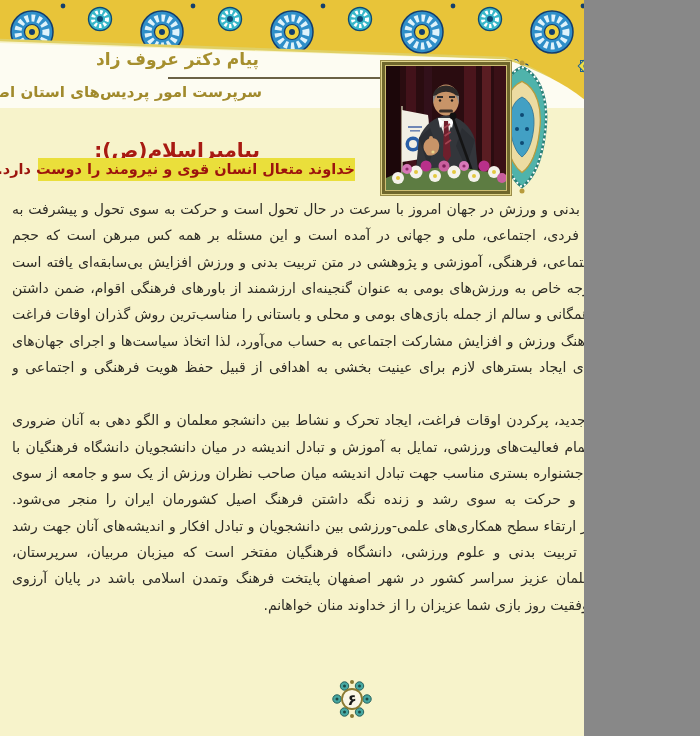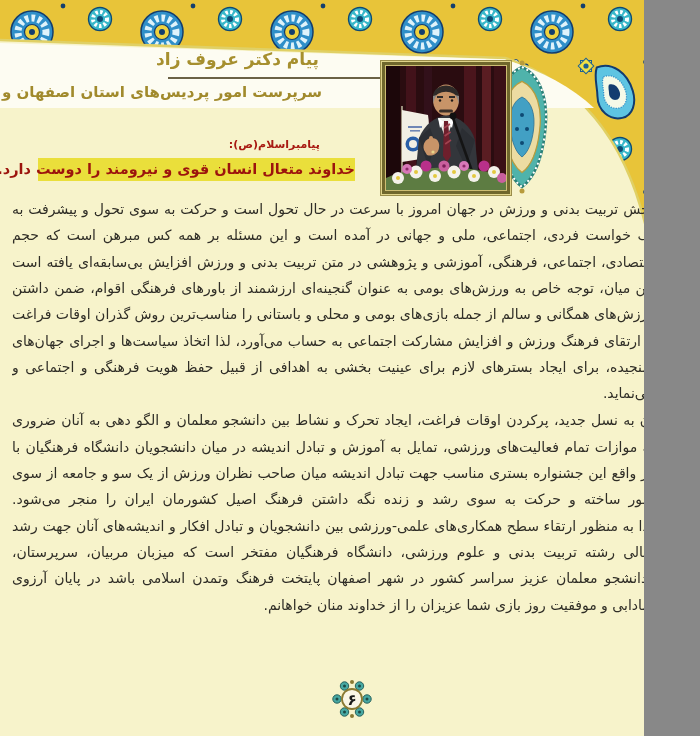--- a/index.html
+++ b/index.html
@@ -1,17 +1,17 @@
 <!DOCTYPE html>
 <html lang="fa"><head>
 <meta charset="utf-8">
 <style>
   html,body{margin:0;padding:0;background:#888;}
   .stage{
-    position:relative;width:644px;height:736px;overflow:hidden;
+    position:relative;width:584px;height:736px;overflow:hidden;
     font-family:"DejaVu Sans",sans-serif;background:#f7f3cb;
   }
   .stage *{box-sizing:border-box;}
   #bg{position:absolute;left:0;top:0;}
 
   
   .hdr-title{
     position:absolute;top:49px;right:325px;white-space:nowrap;direction:rtl;
     font-size:17px;font-weight:bold;color:#a68f2e;
   }
@@ -27,21 +27,21 @@
   .photo-frame{
     position:absolute;left:381px;top:61px;width:130px;height:134px;
     background:#6f672c;border:1px solid #e0d48a;padding:4px;
     box-shadow:0 0 0 1px #9a8d4a;
   }
   .photo-frame svg{display:block;outline:1px solid #cdbd72;}
 
   
   .quote-src{
     position:absolute;top:138px;right:324px;white-space:nowrap;direction:rtl;
-    font-size:11px;font-weight:bold;color:#a81a12;
+    font-size:20px;font-weight:bold;color:#a81a12;
   }
   .quote-band{
     position:absolute;top:158px;left:38px;width:317px;height:23px;
     background:#eadf3b;direction:rtl;text-align:center;
     font-size:14.5px;font-weight:bold;color:#9c140d;line-height:23px;white-space:nowrap;
   }
 
   
   .body-text{
     position:absolute;left:12px;top:196px;width:642px;direction:rtl;

